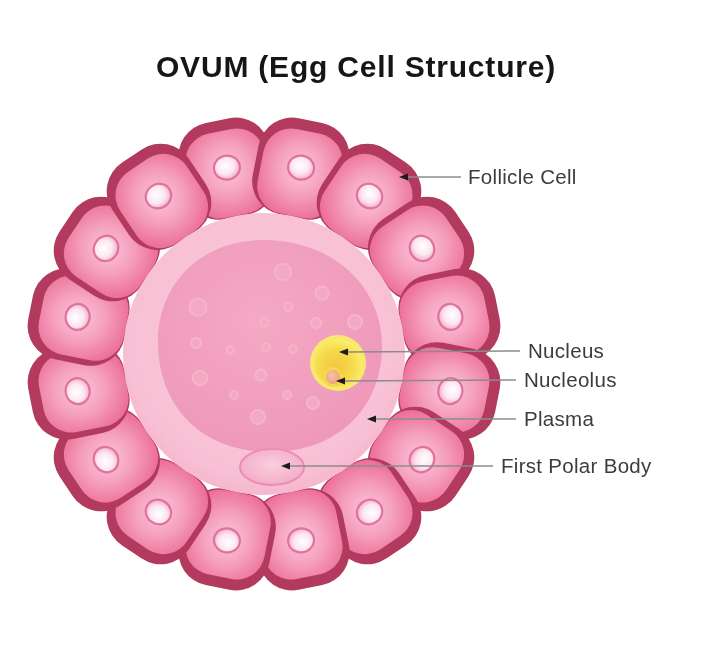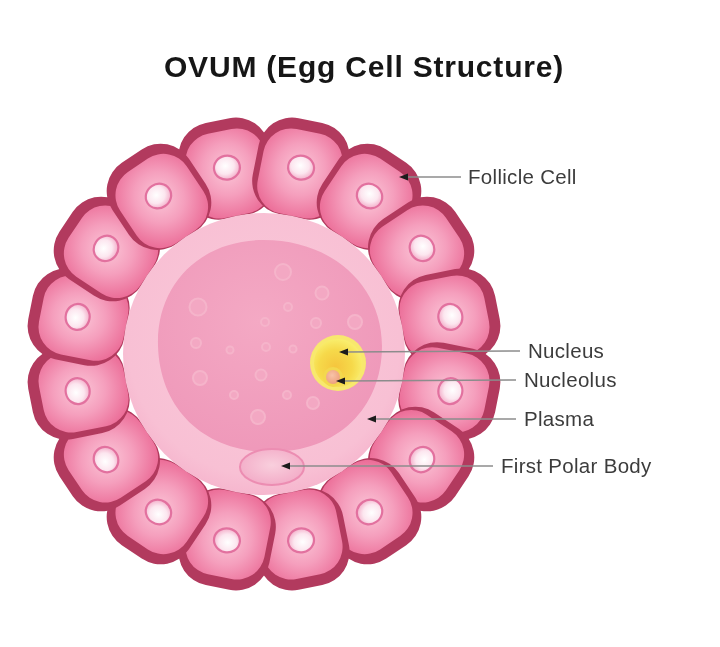--- a/index.html
+++ b/index.html
@@ -13,21 +13,21 @@
     font-family: "Liberation Sans", sans-serif;
   }
   .stage {
     position: absolute;
     top: 0; left: 0;
     width: 720px; height: 647px;
   }
   h1.diagram-title {
     position: absolute;
     top: 50px;
-    left: 8px;
+    left: 0;
     width: 712px;
     margin: 0;
     text-align: center;
     font-family: "Liberation Sans", sans-serif;
     font-weight: 800;
     font-size: 30px;
     letter-spacing: 0.8px;
     color: #161616;
     z-index: 2;
   }

